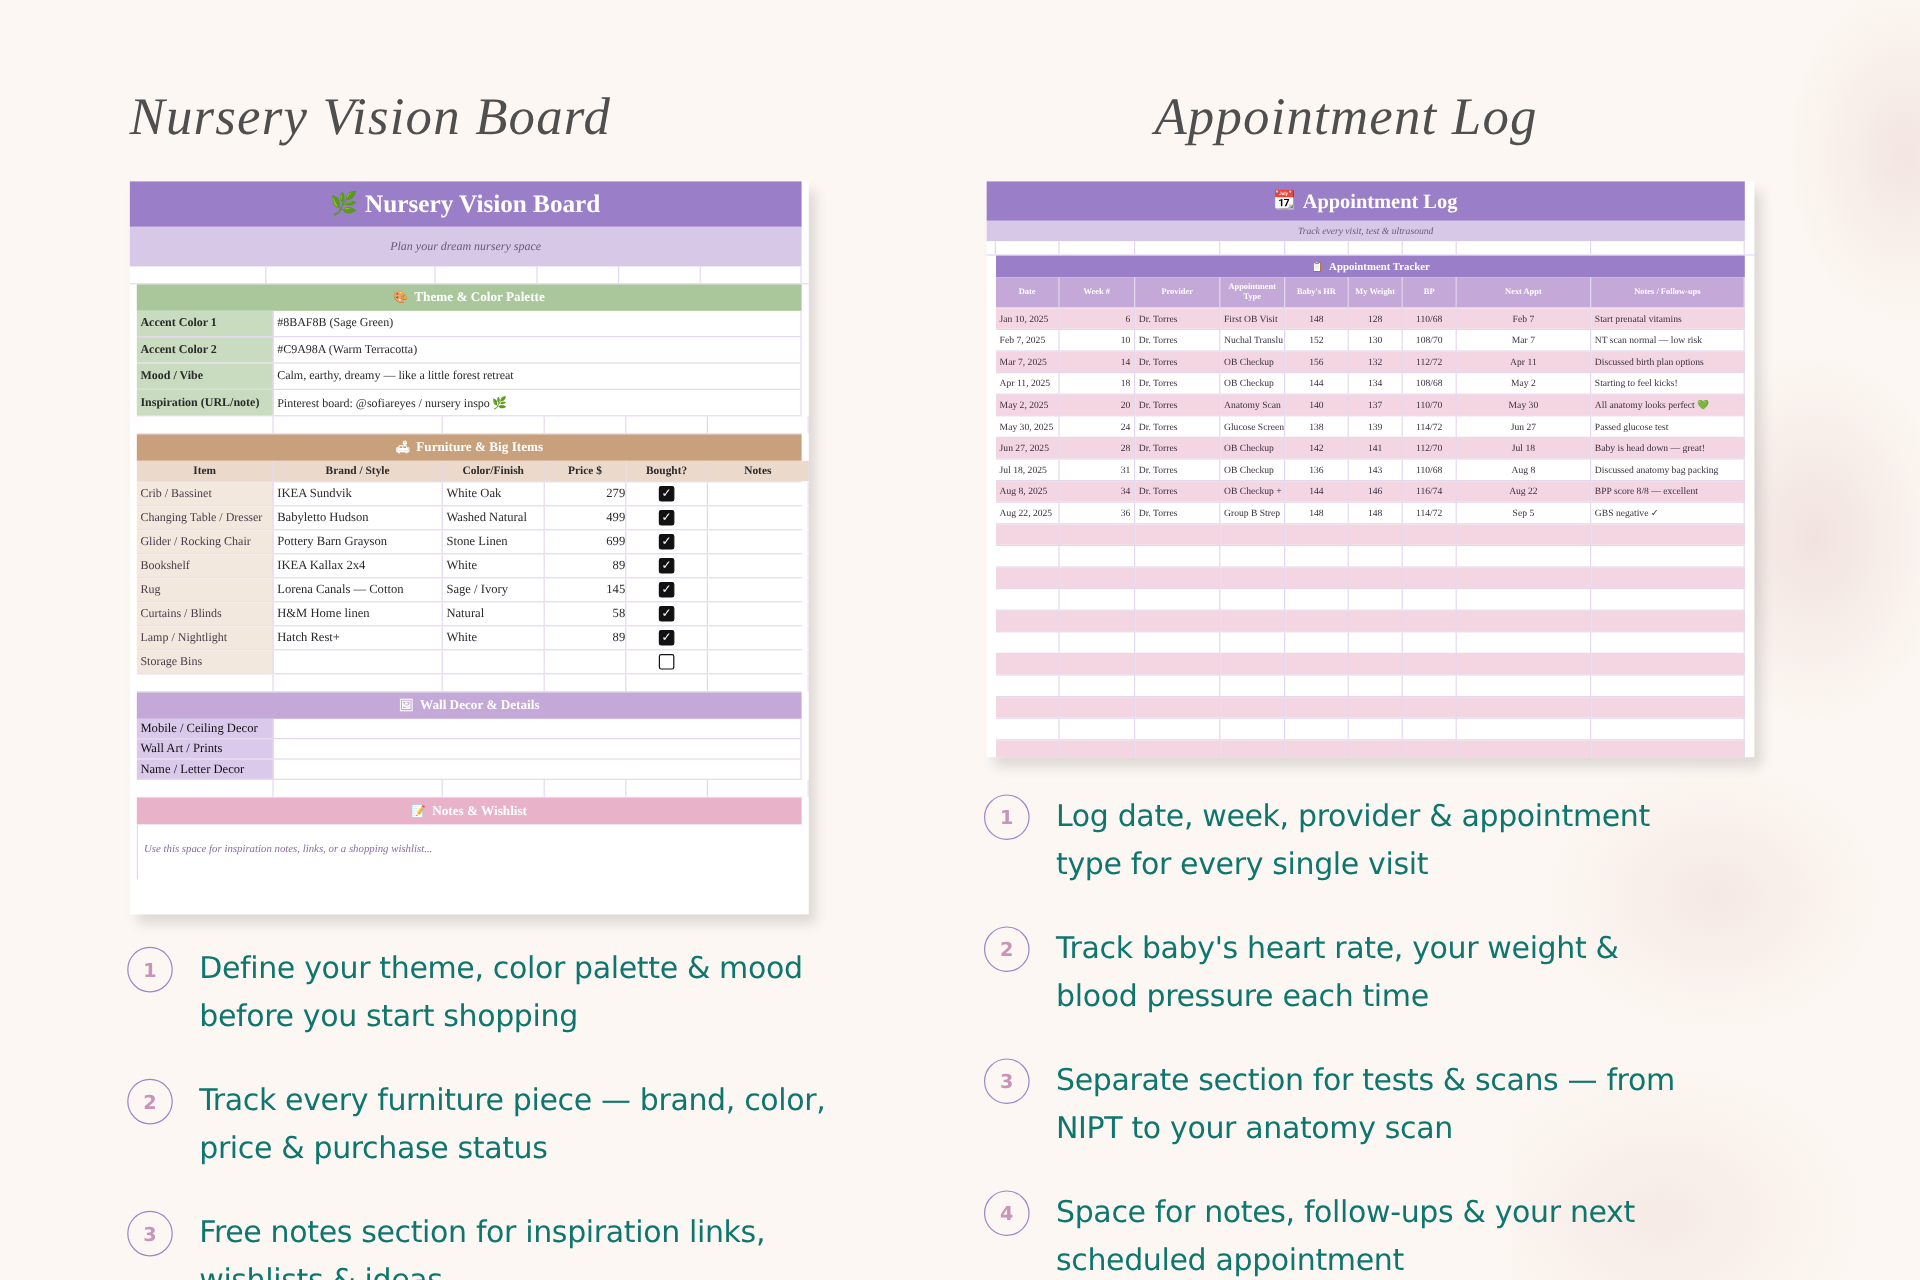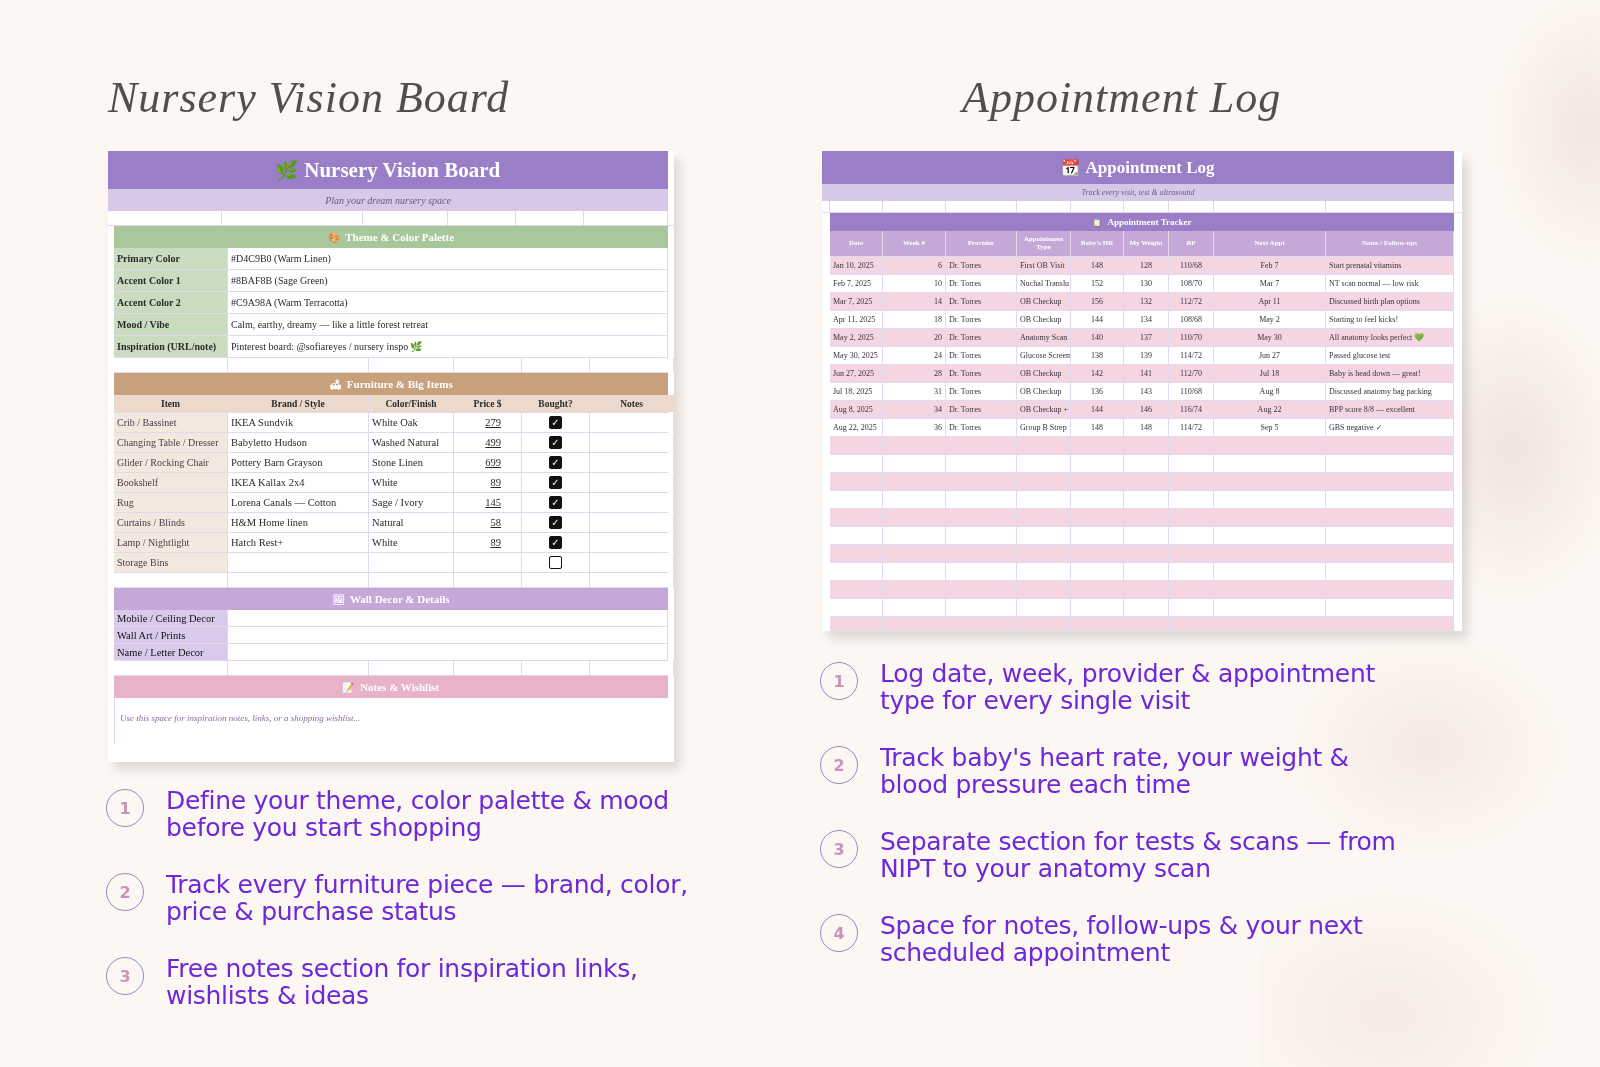--- a/index.html
+++ b/index.html
@@ -33,36 +33,36 @@
     border-right: 1px solid #e4d8ee; padding: 0 3px; overflow: hidden;
     white-space: nowrap; display: flex; align-items: center;
     font-size: 11px; color: #2a2a2a;
   }
   .band { display:flex; align-items:center; justify-content:center; color:#fff; font-weight:bold; }
   .emoji { margin-right: 5px; font-size: 0.9em; }
 
   
   #left-sheet { left: 108px; top: 151px; width: 566px; height: 611px; }
   #left-sheet .title-band { height: 38px; background:#9a7fc8; font-size: 21px; margin-right: 6px;}
-  #left-sheet .sub-band { height: 22px; background:#d8c8e8; color:#6b5a7a; font-size: 10px; font-style: italic; font-weight: normal; margin-right: 6px; text-align: right;}
+  #left-sheet .sub-band { height: 33px; background:#d8c8e8; color:#6b5a7a; font-size: 10px; font-style: italic; font-weight: normal; margin-right: 6px; text-align: right;}
   .c1 { width: 114px; flex: none; }
   .c2 { width: 141px; flex: none; }
   .c3 { width: 85px; flex: none; }
   .c4 { width: 68px; flex: none; }
   .c5 { width: 68px; flex: none; }
   .c6 { width: 84px; flex: none; }
   .grid-empty .cell { height: 14px; }
   .sec-green { background:#a9c79b; height: 22px; font-size: 11px; }
   .kv .label { background:#c9dcc0; font-weight: bold; font-size: 10px; width: 114px; flex:none; height: 21px;}
   .kv .val { flex: 1; height: 21px; font-size: 10px; }
   .sec-tan { background:#c8a07b; height: 22px; font-size: 11px; }
   .hdr .cell { background:#ebd9cc; font-weight:bold; justify-content:center; font-size: 9.5px; height: 17px; }
   .furn .cell { height: 19px; font-size: 10.5px; }
   .furn .cell.item { background:#f3e8de; font-size: 10px; color:#4b3b4b; }
-  .furn .cell.price { justify-content: flex-end; padding-right: 20px; text-decoration: underline; }
+  .furn .cell.price { justify-content: flex-end; padding-right: 0; }
   .furn .cell.chk { justify-content: center; }
   .checkbox { width: 13px; height: 13px; border: 1.5px solid #111; border-radius: 2px; display:flex; align-items:center; justify-content:center; font-size: 10px; line-height: 1; }
   .checkbox.on { background:#111; color:#fff; }
   .sec-lav { background:#c4a9d8; height: 22px; font-size: 11px; }
   .wall .label { background:#dac9eb; width: 114px; flex:none; height: 16px; font-size: 10.5px; color:#111;}
   .wall .val { flex:1; height: 16px; }
   .sec-pink { background:#e8b3c8; height: 22px; font-size: 11px; }
   .notes-area { height: 46px; font-style: italic; font-size: 9px; color:#8a6aa0; padding: 15px 5px; border-left: 1px solid #e4d8ee;}
 
   
@@ -90,21 +90,21 @@
 
   
   .bullets { position: absolute; }
   .bullet { display:flex; align-items:flex-start; margin-bottom: 30px; }
   .bnum {
     width: 38px; height: 38px; border-radius: 50%; border: 1.5px solid #9a86c8;
     display:flex; align-items:center; justify-content:center;
     color:#c894b8; font-family: "DejaVu Sans", sans-serif; font-size: 16px; font-weight: bold;
     flex: none; margin-right: 22px; margin-top: 2px;
   }
-  .btext { font-family: "DejaVu Sans", sans-serif; font-size: 25px; color:#6d28d9; line-height: 27px; letter-spacing: -0.3px; }
+  .btext { font-family: "DejaVu Sans", sans-serif; font-size: 25px; color:#0f766e; line-height: 40px; letter-spacing: -0.3px; }
 </style>
 </head>
 <body>
 
 <div class="smoke"></div>
 
 <div class="panel-title" style="left:108px;">Nursery Vision Board</div>
 
 <div class="sheet" id="left-sheet">
   <div class="band title-band">
@@ -121,24 +121,20 @@
       <div class="cell c5"></div>
       <div class="cell c6"></div>
   </div>
 
   <div style="padding-left:6px; padding-right:6px;">
     <div class="band sec-green">
       <span class="emoji">🎨</span>
       <span>Theme &amp; Color Palette</span>
     </div>
     <div id="theme-rows">
-        <div class="row kv">
-          <div class="cell label">Primary Color</div>
-          <div class="cell val">#D4C9B0 (Warm Linen)</div>
-        </div>
         <div class="row kv">
           <div class="cell label">Accent Color 1</div>
           <div class="cell val">#8BAF8B (Sage Green)</div>
         </div>
         <div class="row kv">
           <div class="cell label">Accent Color 2</div>
           <div class="cell val">#C9A98A (Warm Terracotta)</div>
         </div>
         <div class="row kv">
           <div class="cell label">Mood / Vibe</div>

